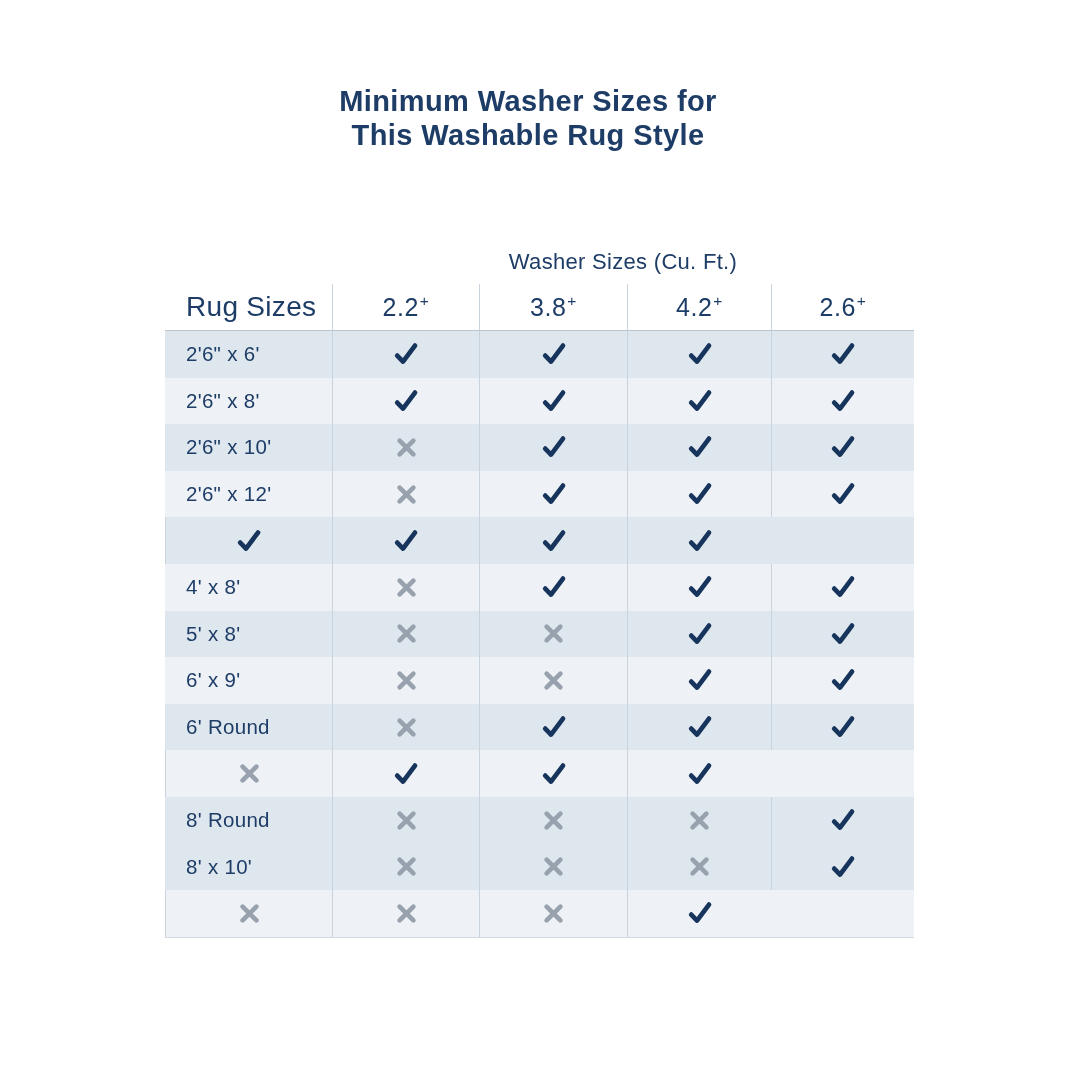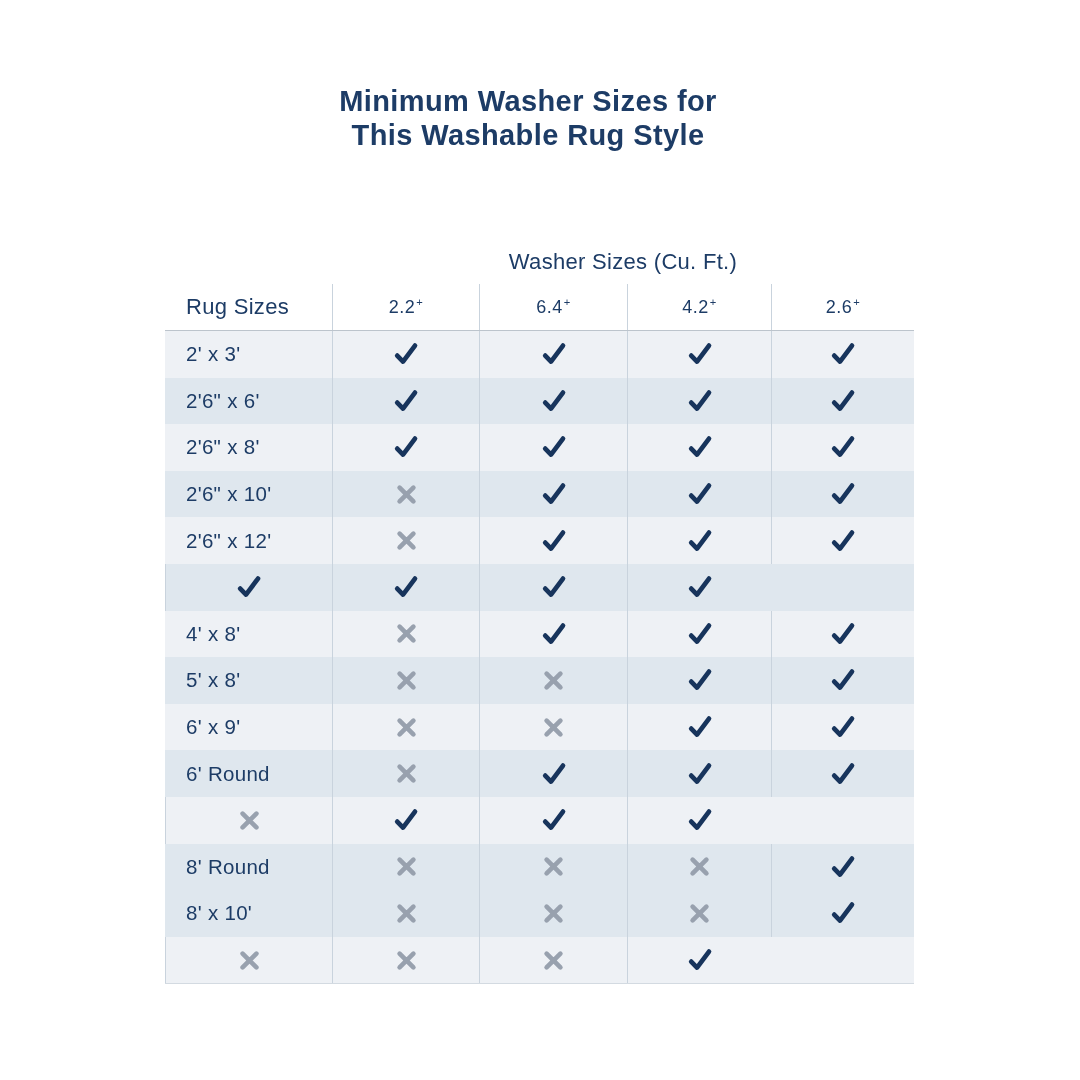--- a/index.html
+++ b/index.html
@@ -18,22 +18,22 @@
   .group-header{
     margin-left:167px;width:582px;text-align:center;color:var(--navy);
     font-size:22px;font-weight:500;letter-spacing:.3px;height:38px;box-sizing:border-box;padding-top:3px;
   }
   .row{display:grid;grid-template-columns:167px 147px 148px 144px 143px;align-items:stretch;}
   .cell{display:flex;align-items:center;justify-content:center;box-sizing:border-box;}
   .cell.v{border-left:1px solid var(--line);}
   .label-cell{justify-content:flex-start;padding-left:21px;color:var(--navy);
     font-size:20.5px;font-weight:500;letter-spacing:.3px;}
   .thead{height:46px;background:#ffffff;border-bottom:1.5px solid var(--hborder);}
-  .thead .label-cell{font-size:22px;text-align:center;}
-  .col-head{color:var(--navy);font-size:18px;font-weight:500;letter-spacing:.5px;}
+  .thead .label-cell{font-size:28px;text-align:center;}
+  .col-head{color:var(--navy);font-size:25px;font-weight:500;letter-spacing:.5px;}
   .col-head .plus{font-size:0.62em;position:relative;top:-0.42em;margin-left:1px;}
   .tbody .row{height:46.6px;}
   .tbody .row.alt0{background:var(--row-light);}
   .tbody .row.alt1{background:var(--row-dark);}
   .tbody{border-bottom:1px solid #d3dae1;}
   .mark{display:flex;align-items:center;justify-content:center;}
 </style>
 </head>
 <body style="--navy: #1d3c66; --check: #17345c; --cross: #98a1ae; --row-light: #eef1f5; --row-dark: #dfe7ee; --line: #c9d3dd; --hborder: #bcc4cc;">
 
@@ -44,64 +44,33 @@
 
 <div class="table-wrap">
   <div class="group-header">Washer Sizes (Cu. Ft.)</div>
   <div class="row thead" id="thead-row">
       <div class="cell label-cell">Rug Sizes</div>
       <div class="cell v col-head">
         <span>2.2</span>
         <span class="plus">+</span>
       </div>
       <div class="cell v col-head">
-        <span>6.4</span>
+        <span>3.8</span>
         <span class="plus">+</span>
       </div>
       <div class="cell v col-head">
         <span>4.2</span>
         <span class="plus">+</span>
       </div>
       <div class="cell v col-head">
         <span>2.6</span>
         <span class="plus">+</span>
       </div>
     </div>
   <div class="tbody" id="tbody">
-      <div class="row alt0">
-        <div class="cell label-cell">2' x 3'</div>
-        <div class="cell v">
-          <span class="mark">
-            <svg width="28" height="28" viewBox="0 0 28 28">
-              <path d="M5.2 15.6 L11 21.6 L23 5.6" fill="none" stroke="#17345c" stroke-width="4.7" stroke-linecap="round" stroke-linejoin="round"></path>
-            </svg>
-          </span>
-        </div>
-        <div class="cell v">
-          <span class="mark">
-            <svg width="28" height="28" viewBox="0 0 28 28">
-              <path d="M5.2 15.6 L11 21.6 L23 5.6" fill="none" stroke="#17345c" stroke-width="4.7" stroke-linecap="round" stroke-linejoin="round"></path>
-            </svg>
-          </span>
-        </div>
-        <div class="cell v">
-          <span class="mark">
-            <svg width="28" height="28" viewBox="0 0 28 28">
-              <path d="M5.2 15.6 L11 21.6 L23 5.6" fill="none" stroke="#17345c" stroke-width="4.7" stroke-linecap="round" stroke-linejoin="round"></path>
-            </svg>
-          </span>
-        </div>
-        <div class="cell v">
-          <span class="mark">
-            <svg width="28" height="28" viewBox="0 0 28 28">
-              <path d="M5.2 15.6 L11 21.6 L23 5.6" fill="none" stroke="#17345c" stroke-width="4.7" stroke-linecap="round" stroke-linejoin="round"></path>
-            </svg>
-          </span>
-        </div>
-      </div>
       <div class="row alt1">
         <div class="cell label-cell">2'6" x 6'</div>
         <div class="cell v">
           <span class="mark">
             <svg width="28" height="28" viewBox="0 0 28 28">
               <path d="M5.2 15.6 L11 21.6 L23 5.6" fill="none" stroke="#17345c" stroke-width="4.7" stroke-linecap="round" stroke-linejoin="round"></path>
             </svg>
           </span>
         </div>
         <div class="cell v">

